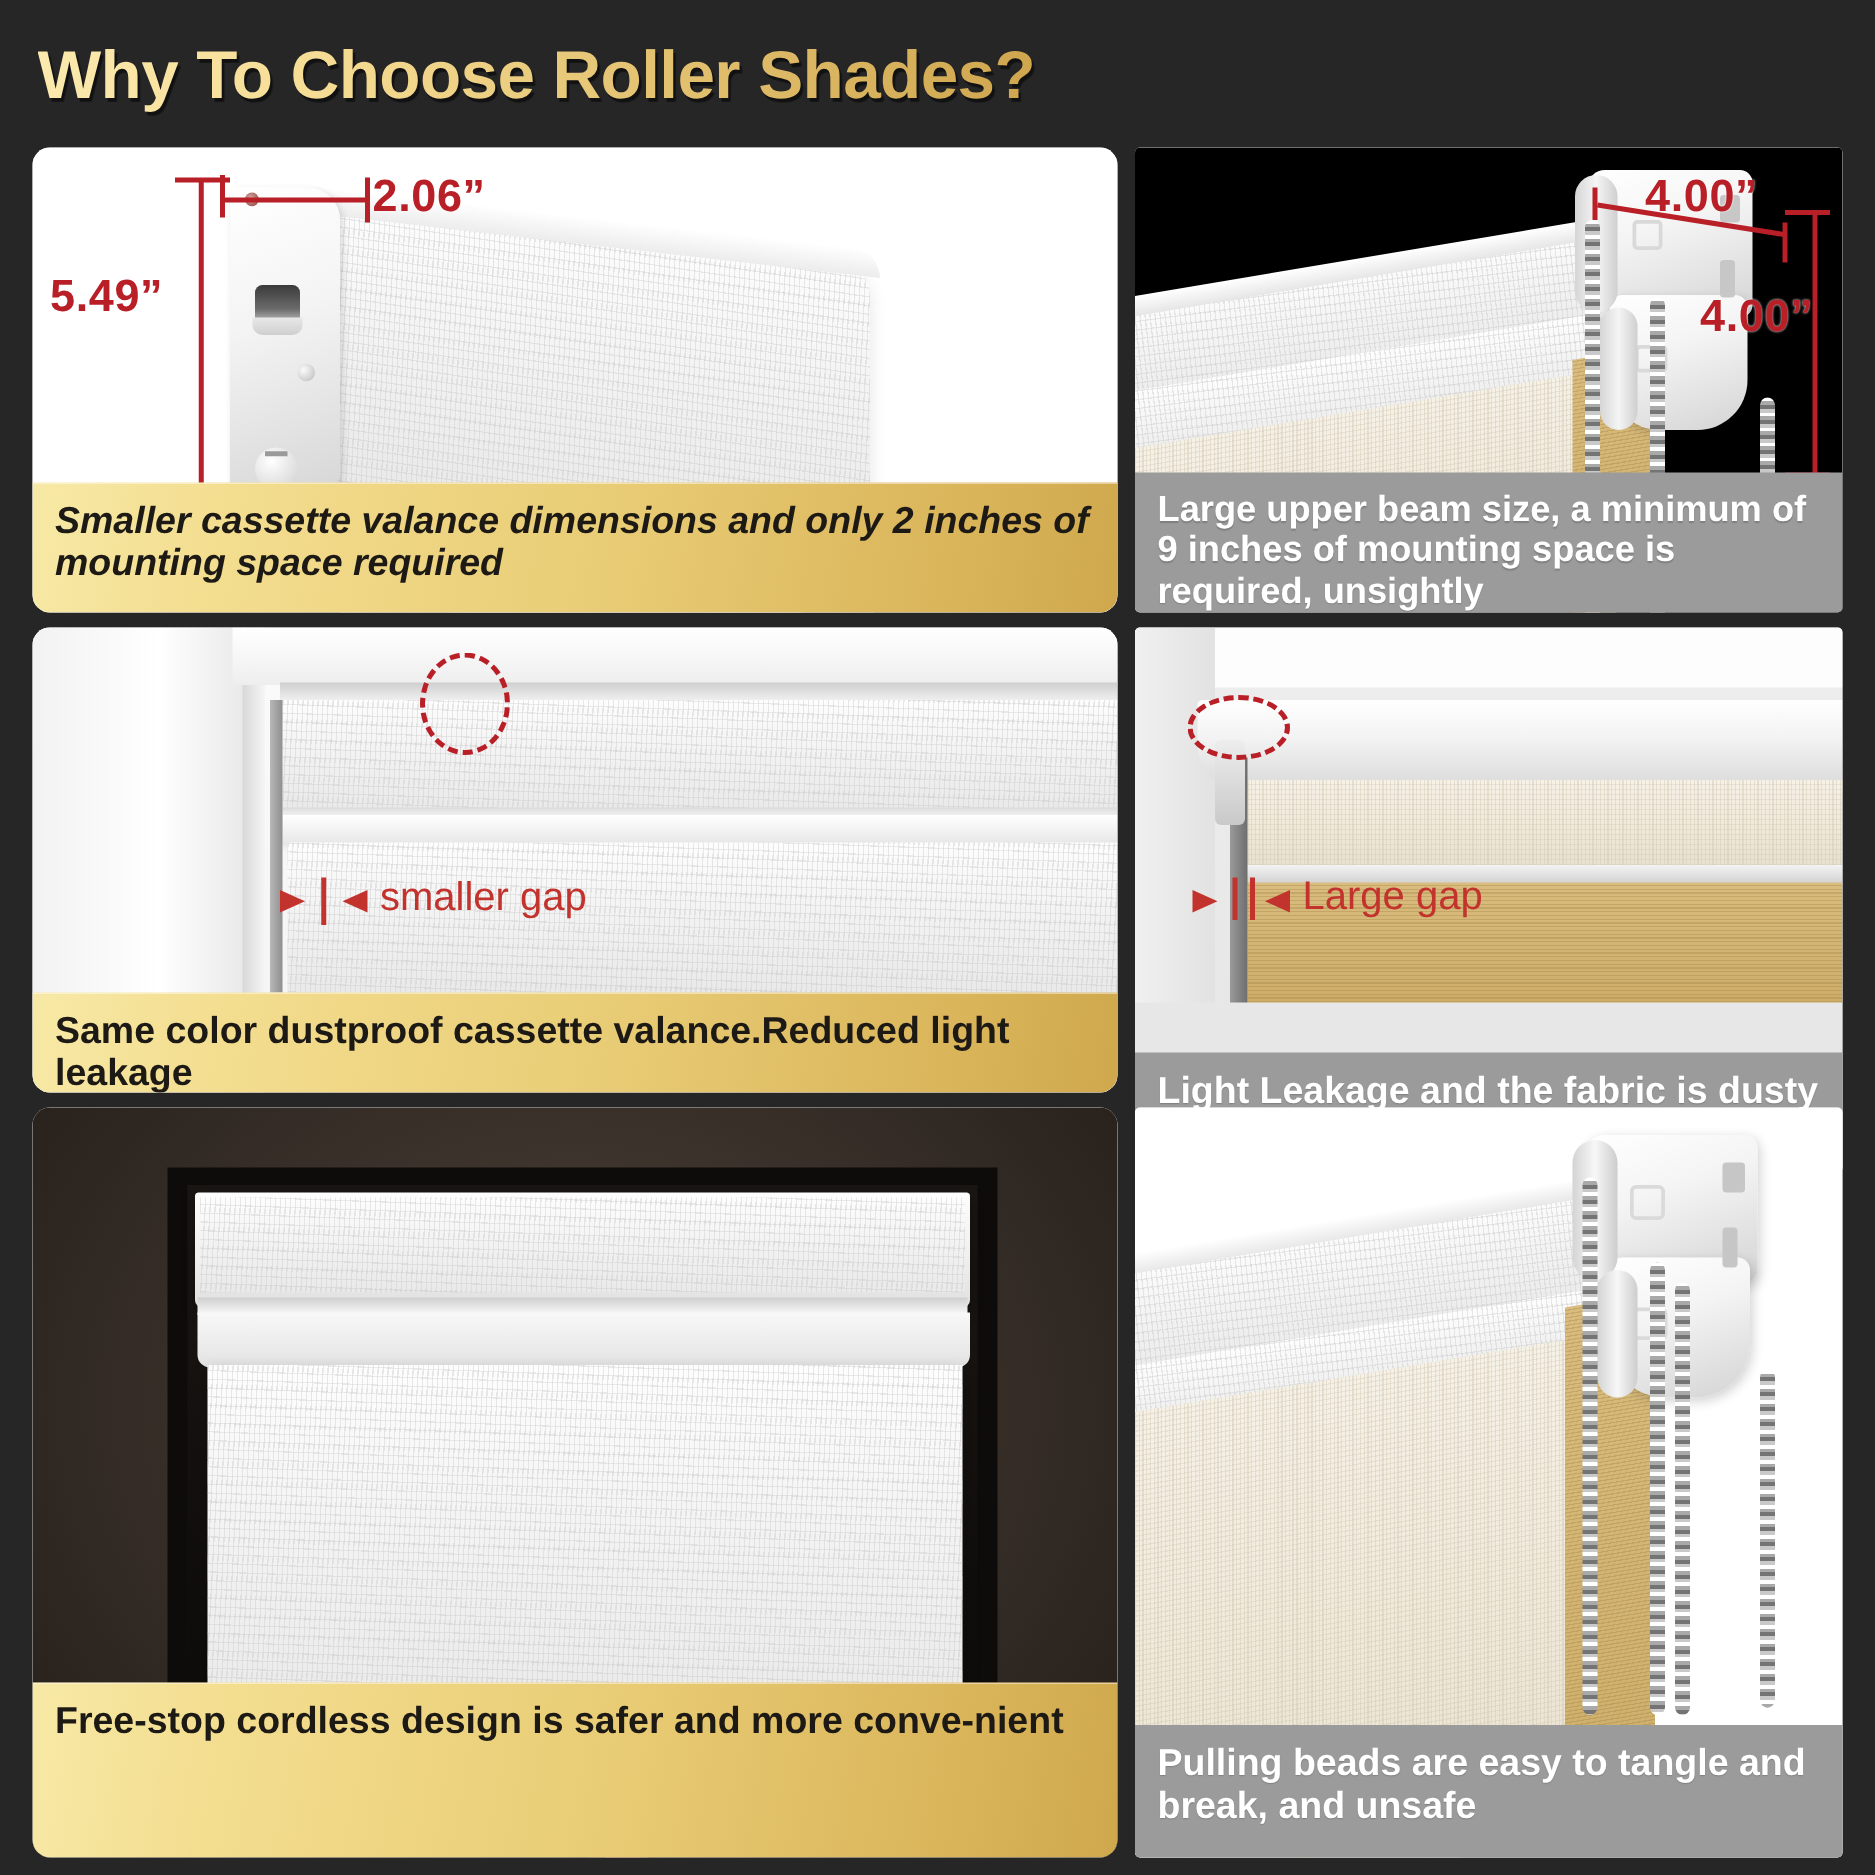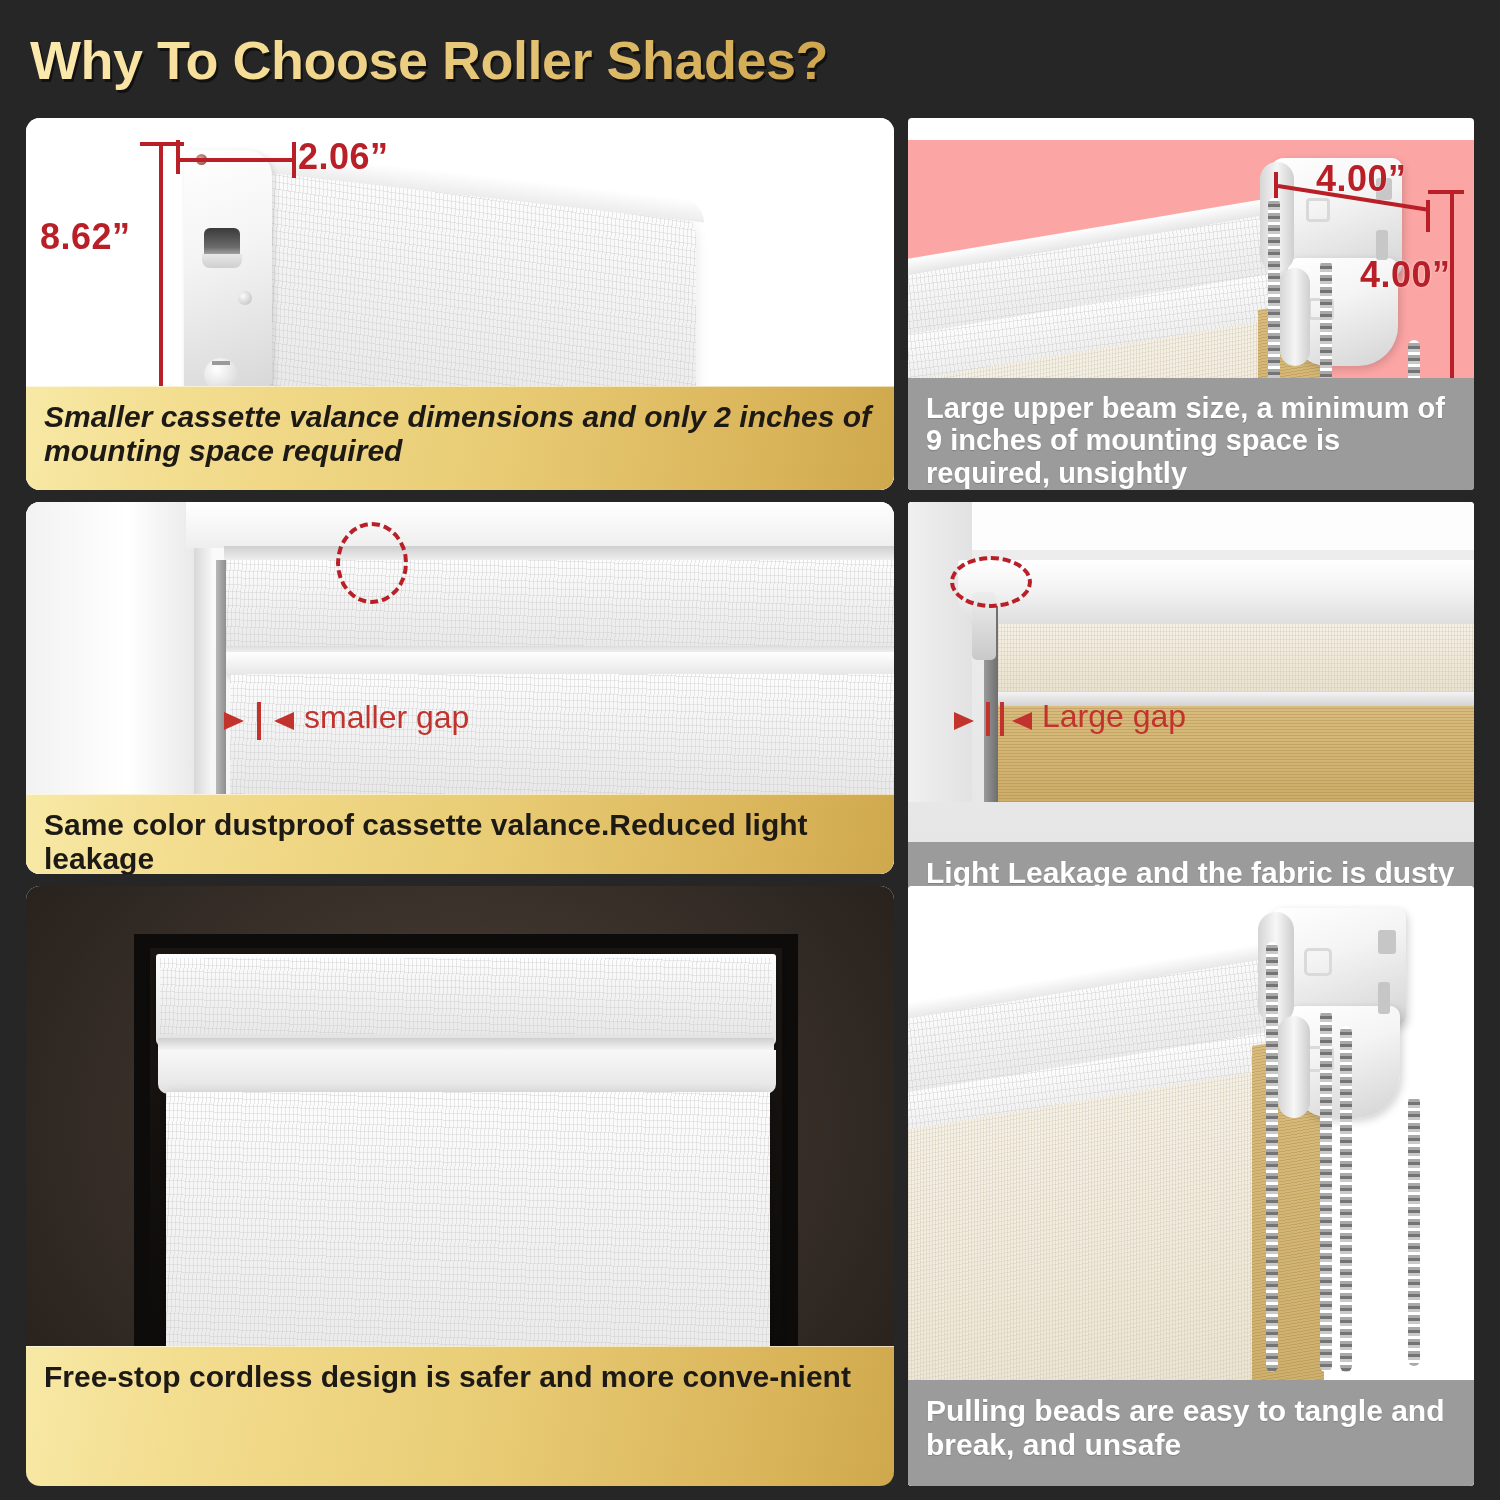--- a/index.html
+++ b/index.html
@@ -162,27 +162,27 @@
                   background:radial-gradient(circle at 40% 40%,#d6a9a3,#8c3a33);"></div>
 
       <div class="dim-line" style="left:152px;top:40px;width:118px;height:4px;"></div>
       <div class="tick" style="left:150px;top:22px;width:4px;height:34px;"></div>
       <div class="tick" style="left:266px;top:24px;width:4px;height:36px;"></div>
       <div class="dim dim-label" style="left:272px;top:18px;">2.06”</div>
 
       <div class="dim-line" style="left:133px;top:26px;width:4px;height:302px;"></div>
       <div class="tick" style="left:114px;top:24px;width:44px;height:4px;"></div>
       <div class="tick" style="left:114px;top:324px;width:44px;height:4px;"></div>
-      <div class="dim dim-label" style="left:14px;top:98px;">8.62”</div>
+      <div class="dim dim-label" style="left:14px;top:98px;">5.49”</div>
     </div>
     <div class="cap gold tall">Smaller cassette valance dimensions and only 2 inches of mounting space required</div>
   </div>
 
   <div class="panel p2 sq">
-    <div class="photo" style="background:#fca5a5;margin-top:22px;">
+    <div class="photo" style="background:#000000;">
 
       <div class="fabric-white" style="position:absolute;left:-20px;top:58px;width:420px;height:92px;
                   transform:rotate(-9.5deg);transform-origin:right bottom;border-radius:3px;"></div>
       <div style="position:absolute;left:-20px;top:52px;width:420px;height:16px;transform:rotate(-9.5deg);
                   transform-origin:right bottom;background:linear-gradient(180deg,#fff,#e6e6e6);"></div>
 
       <div class="fabric-white" style="position:absolute;left:-20px;top:132px;width:400px;height:70px;
                   transform:rotate(-9.5deg);transform-origin:right bottom;"></div>
 
       <div class="fabric-cream" style="position:absolute;left:0px;top:176px;width:385px;height:200px;

